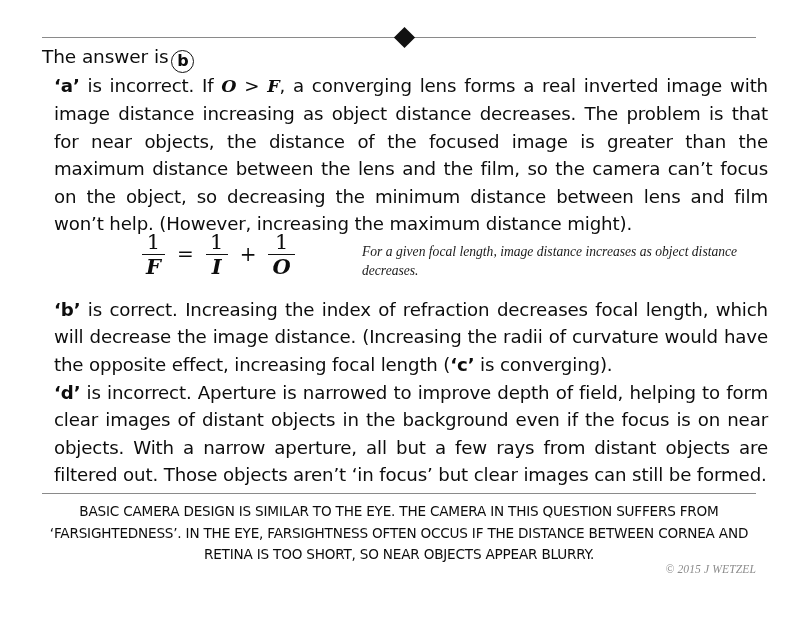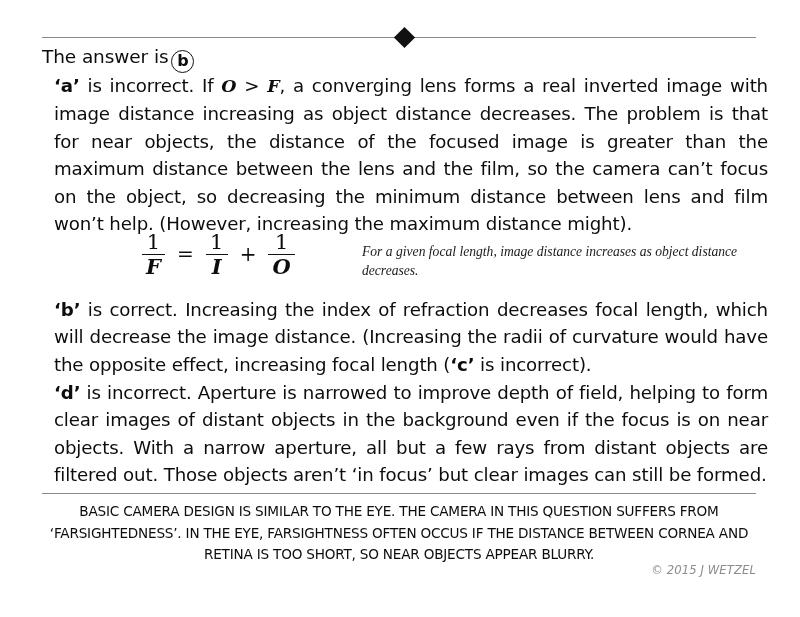--- a/index.html
+++ b/index.html
@@ -174,20 +174,21 @@
     text-align: center;
   }
   .copyright {
     position: absolute;
     right: 44px;
     top: 563px;
     font-size: 11.6px;
     font-style: italic;
     color: #8c8c8c;
     letter-spacing: 0.1px;
+    font-family: Liberation Serif, serif;
   }
 </style>
 </head>
 <body>
 
 <div class="page">
 
   <div class="top-rule-wrap">
     <div class="rule-line"></div>
     <div class="diamond"></div>
@@ -218,21 +219,21 @@
       <span class="frac">
         <span class="num">1</span>
         <span class="bar"></span>
         <span class="den">O</span>
       </span>
     </div>
     <div class="eq-note">For a given focal length, image distance increases as object distance decreases.</div>
   </div>
 
   <div class="body-block p-b">
-    <span class="opt">‘b’</span><span> is correct.  Increasing the index of refraction decreases focal length, which will decrease the image distance.  (Increasing the radii of curvature would have the opposite effect, increasing focal length (</span><span class="opt">‘c’</span><span> is incorrect).</span>
+    <span class="opt">‘b’</span><span> is correct.  Increasing the index of refraction decreases focal length, which will decrease the image distance.  (Increasing the radii of curvature would have the opposite effect, increasing focal length (</span><span class="opt">‘c’</span><span> is converging).</span>
   </div>
 
   <div class="body-block p-d">
     <span class="opt">‘d’</span><span> is incorrect.  Aperture is narrowed to improve depth of field, helping to form clear images of distant objects in the background even if the focus is on near objects.  With a narrow aperture, all but a few rays from distant objects are filtered out.  Those objects aren’t ‘in focus’ but clear images can still be formed.</span>
   </div>
 
   <div class="bottom-rule"></div>
 
   <div class="footnote">BASIC CAMERA DESIGN IS SIMILAR TO THE EYE.  THE CAMERA IN THIS QUESTION SUFFERS FROM ‘FARSIGHTEDNESS’.  IN THE EYE, FARSIGHTNESS OFTEN OCCUS IF THE DISTANCE BETWEEN CORNEA AND RETINA IS TOO SHORT, SO NEAR OBJECTS APPEAR BLURRY.</div>
 

